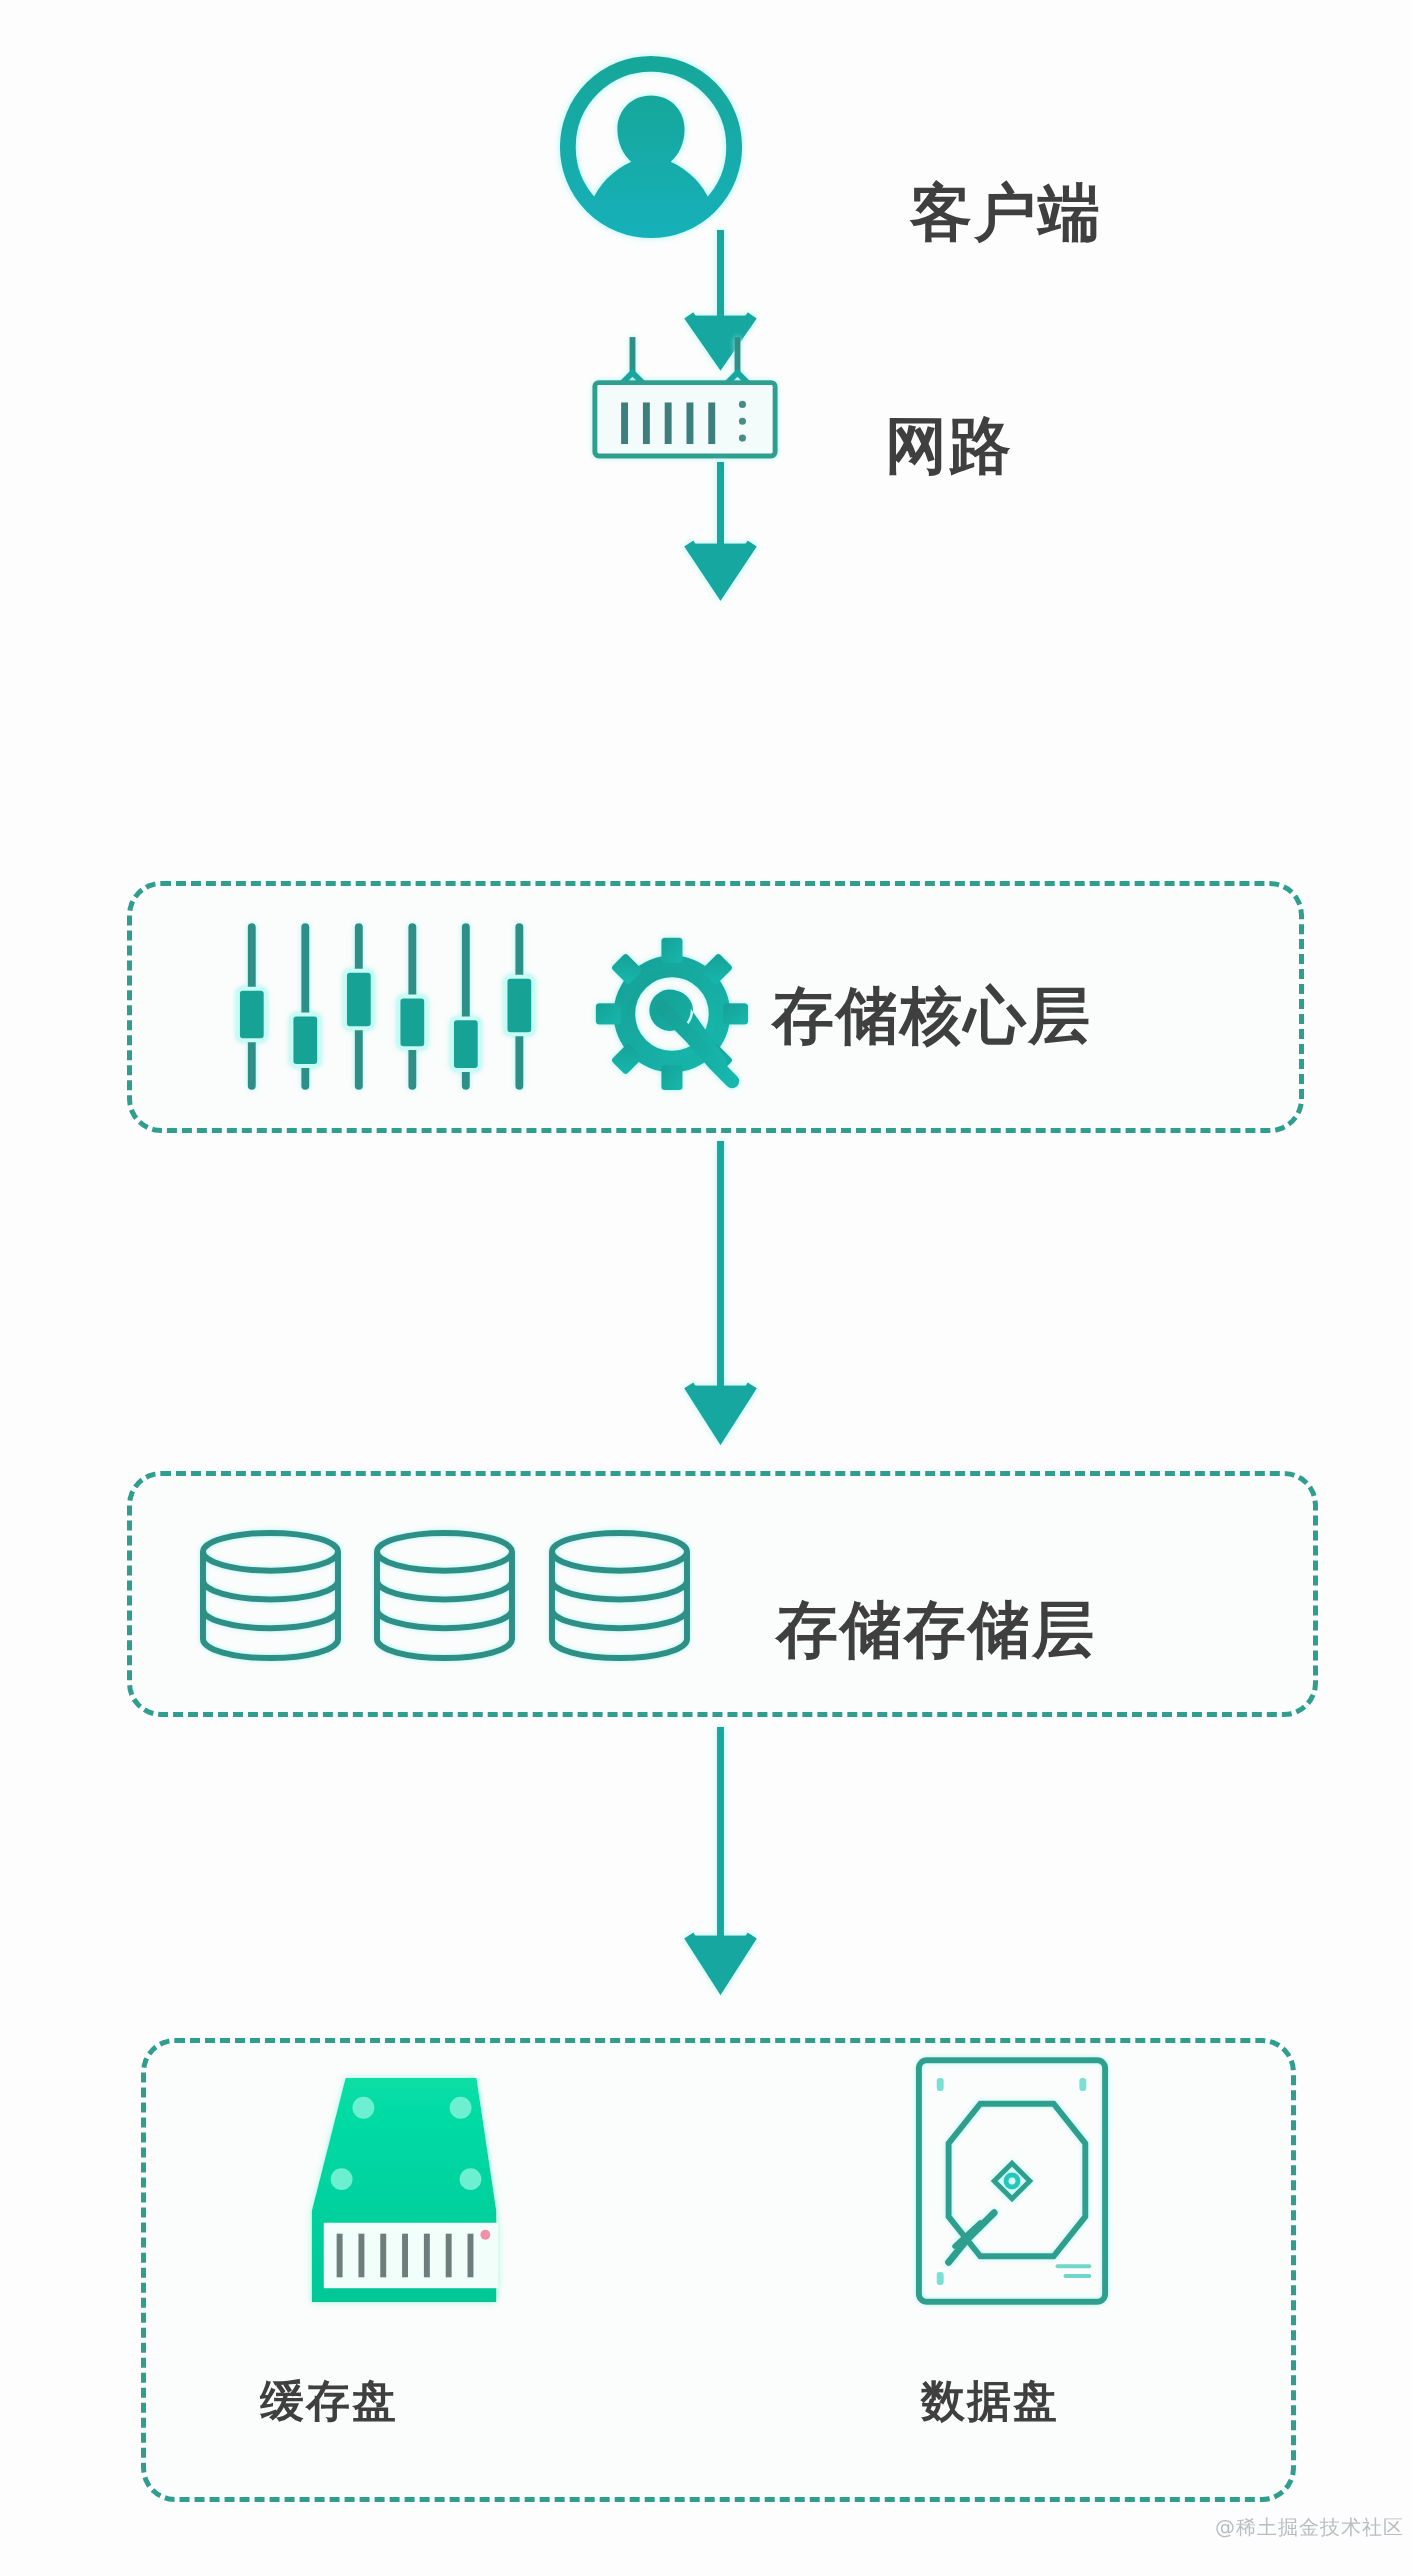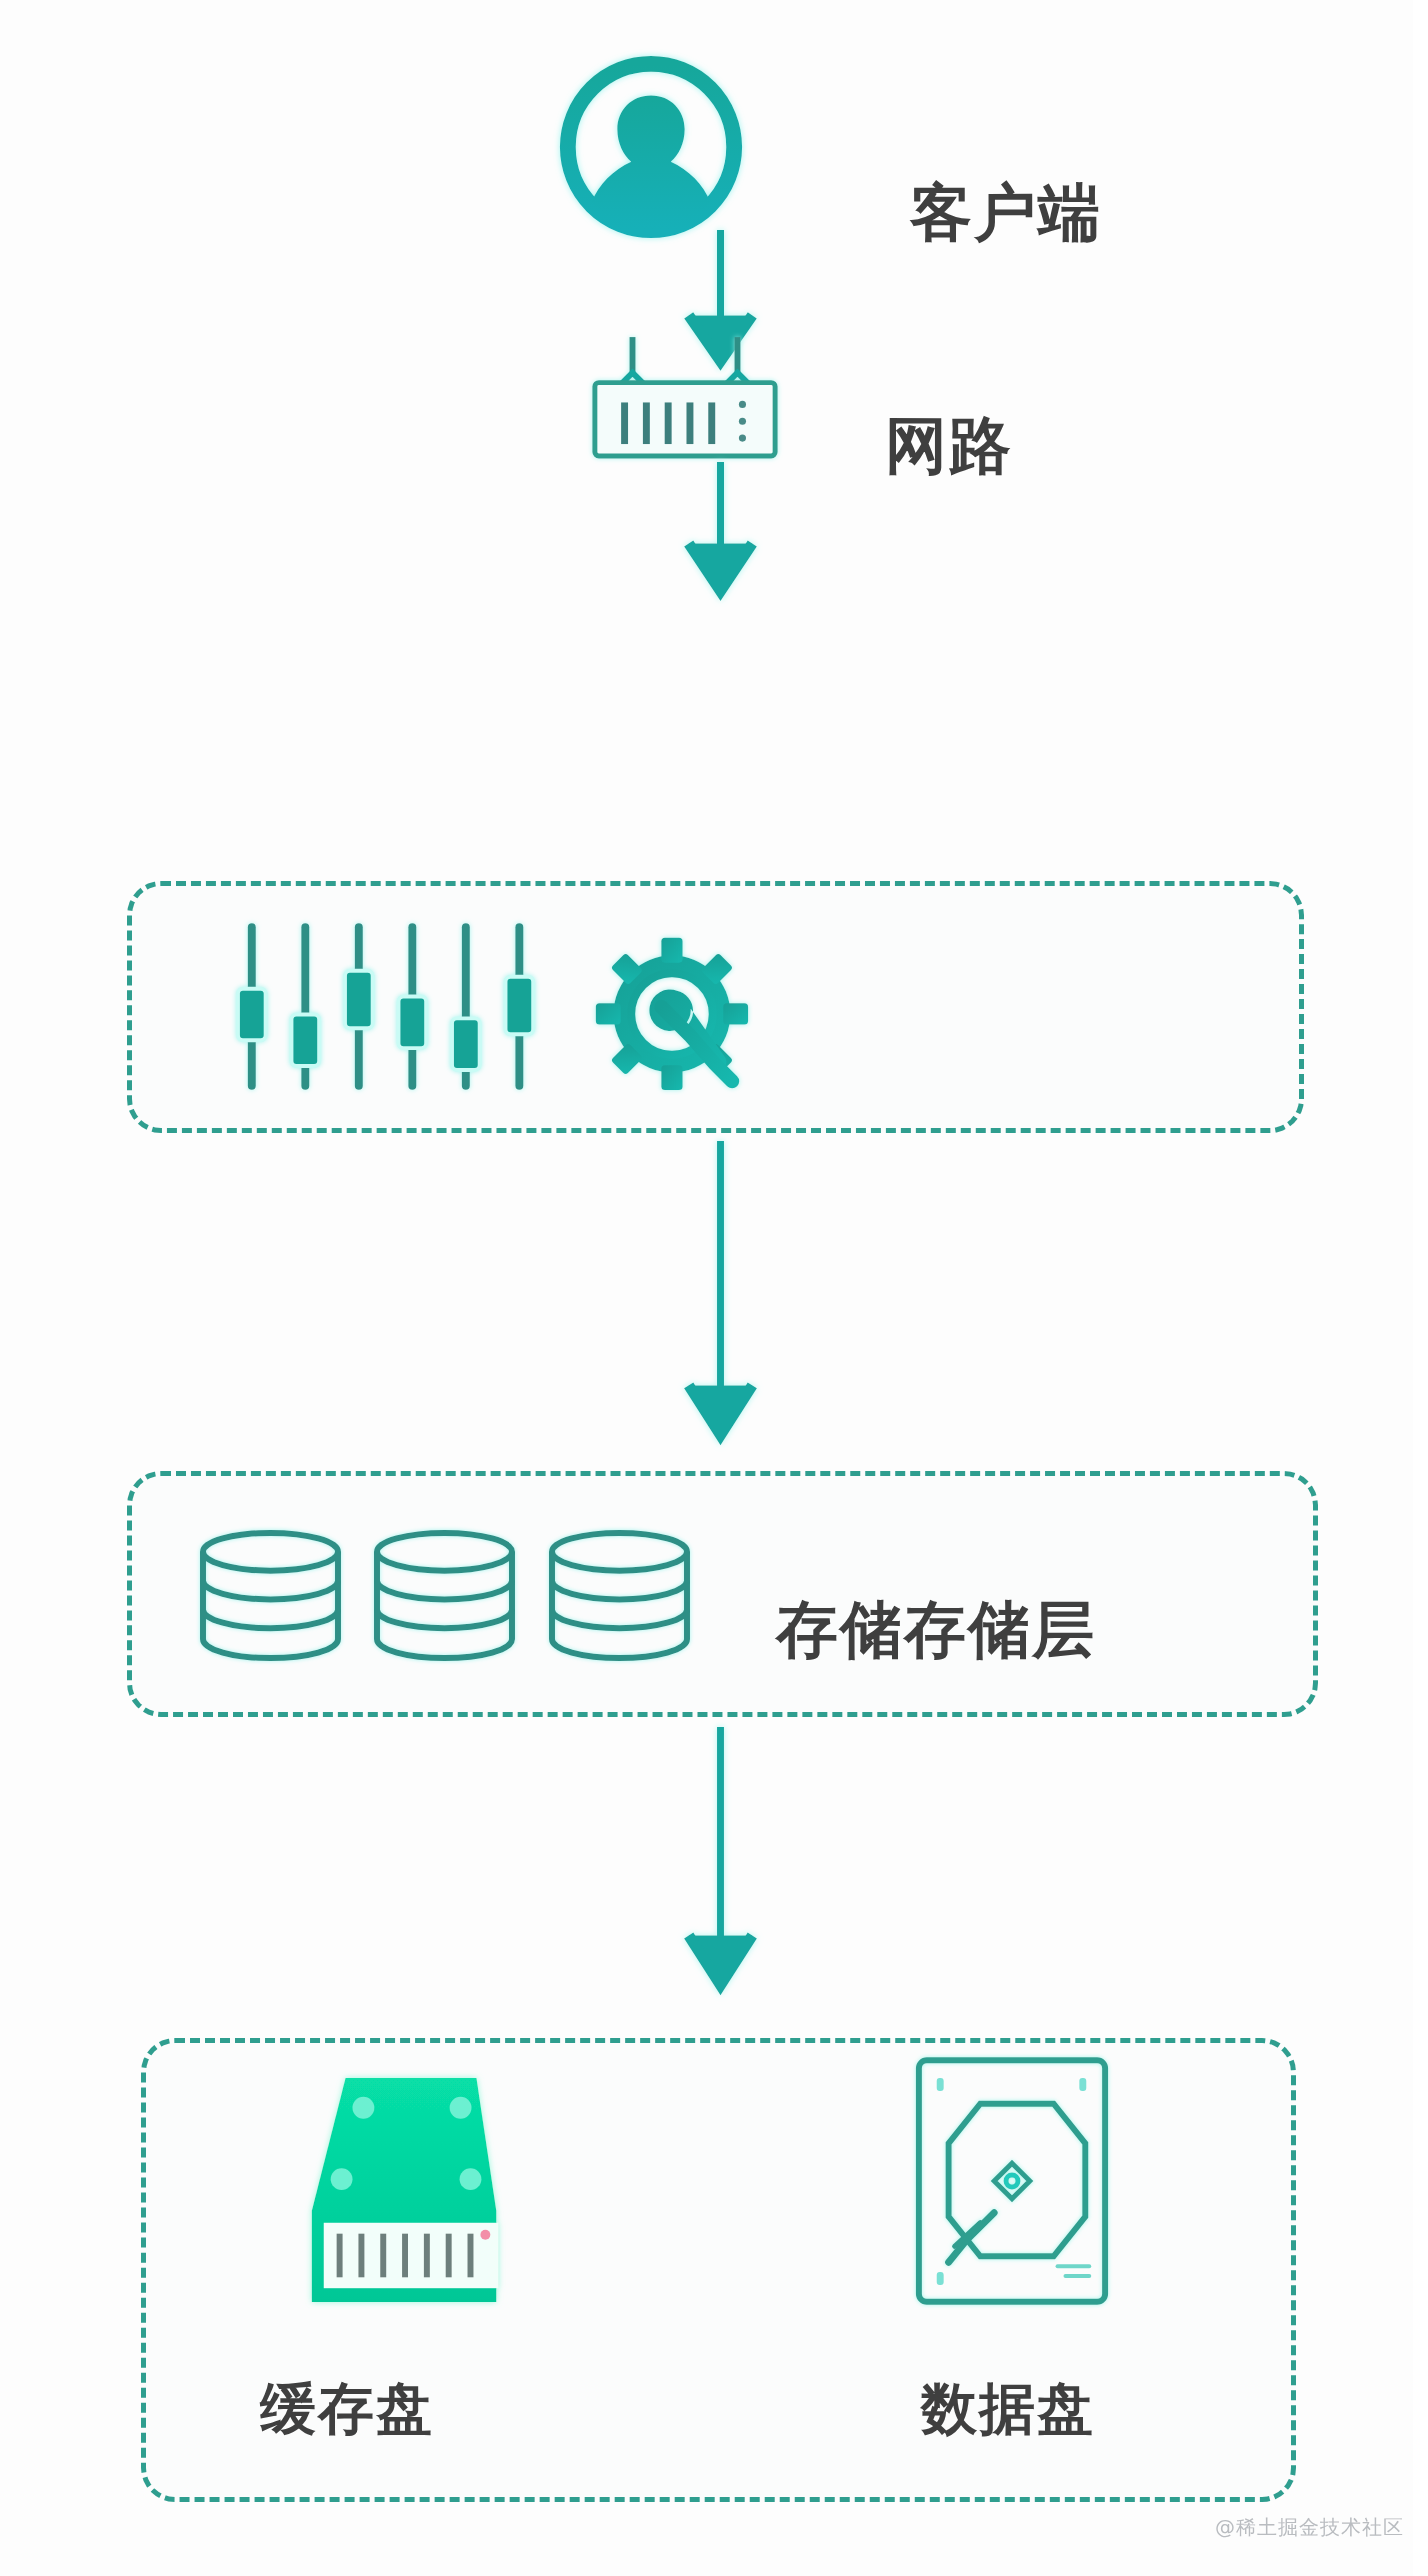--- a/index.html
+++ b/index.html
@@ -25,21 +25,21 @@
   
   .cn-label {
     color: #3f3f3f;
     font-weight: 700;
     letter-spacing: 2px;
     white-space: nowrap;
     font-family: "DejaVu Sans", "Liberation Sans", sans-serif;
   }
   .label-big   { font-size: 62px; }
   .label-layer { font-size: 62px; }
-  .label-disk  { font-size: 56px; }
+  .label-disk  { font-size: 44px; }
 
   
   .dashed-box {
     border: 5px dashed #2f9e8f;
     border-radius: 34px;
     background: rgba(250, 252, 252, 0.55);
   }
 
   
   .watermark {
@@ -244,20 +244,21 @@
                  a 15 15 0 1 0 10 13
                  L 86 80
                  a 6 6 0 0 1 -9 9
                  L 53 62
                  a 15 15 0 0 0 -1 -29 z" fill="url(#gGear)" transform="translate(4,6) scale(0.78) translate(8,4)"></path>
         <path d="M42 44 L58 60 L72 76 L82 86" stroke="url(#gGear)" stroke-width="8" stroke-linecap="round" fill="none"></path>
       </g>
     </svg>
   </div>
 
+  <div class="abs cn-label label-layer" style="left:772px; top:974px;">存储核心层</div>
 
   <div class="abs" style="left:631px; top:1141px; width:179px; height:306px;">
     <svg width="179" height="306" viewBox="0 0 180 308">
       <g filter="url(#glowA1)" stroke="#18a7a0" fill="none" stroke-width="7">
         <line x1="90" y1="0" x2="90" y2="276"></line>
         <path d="M58 246 L90 296 L122 246" stroke-width="11" fill="#18a7a0"></path>
       </g>
     </svg>
   </div>
 

